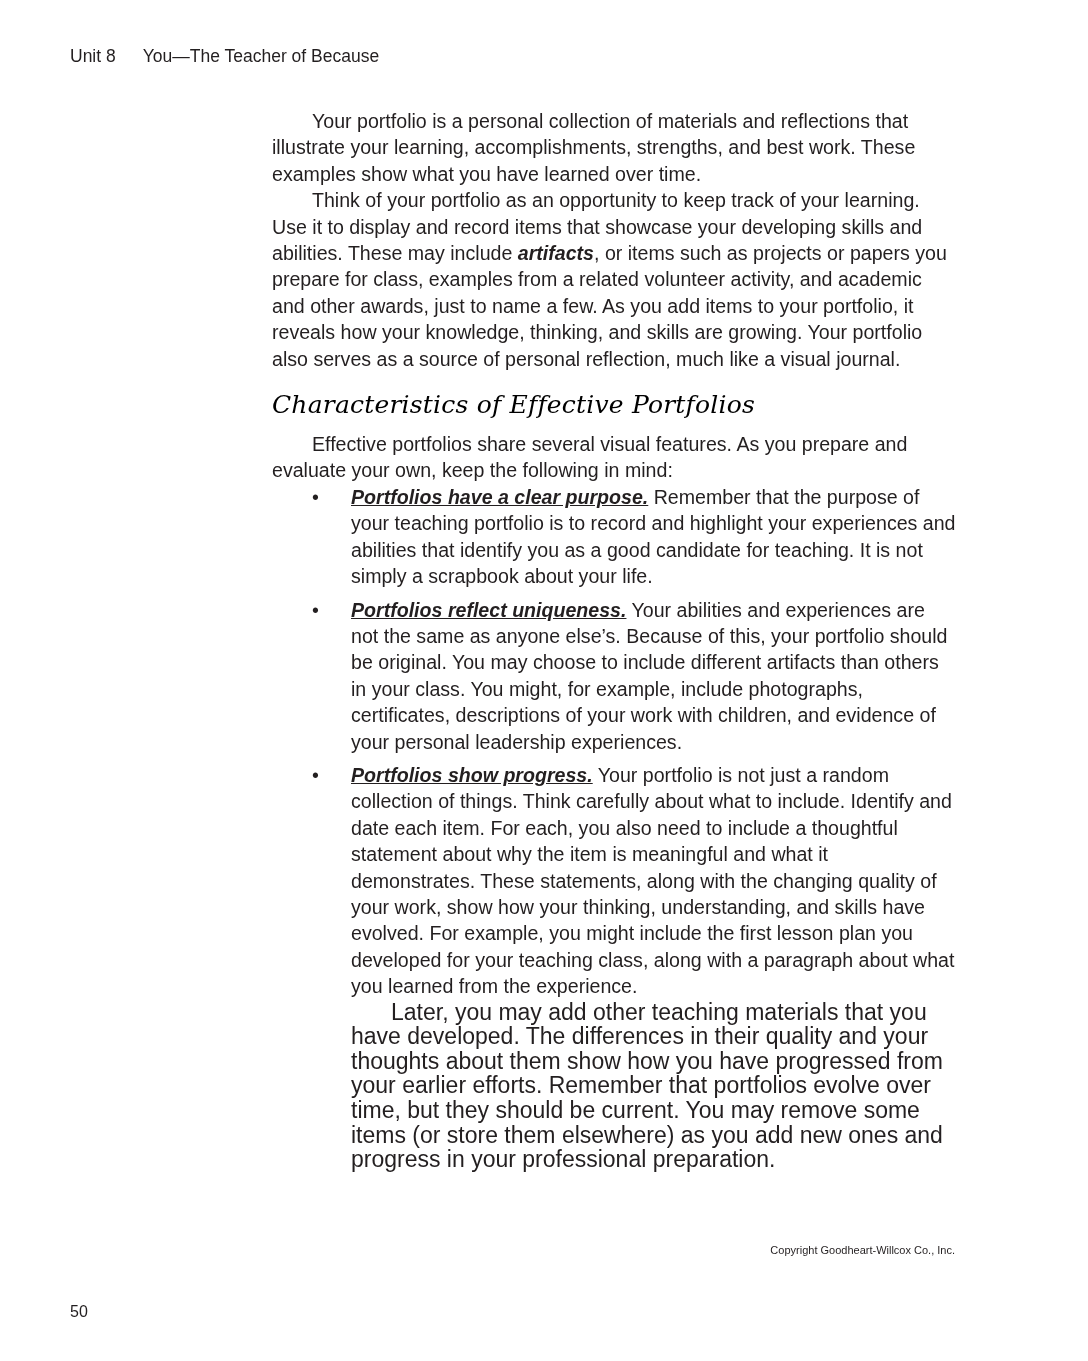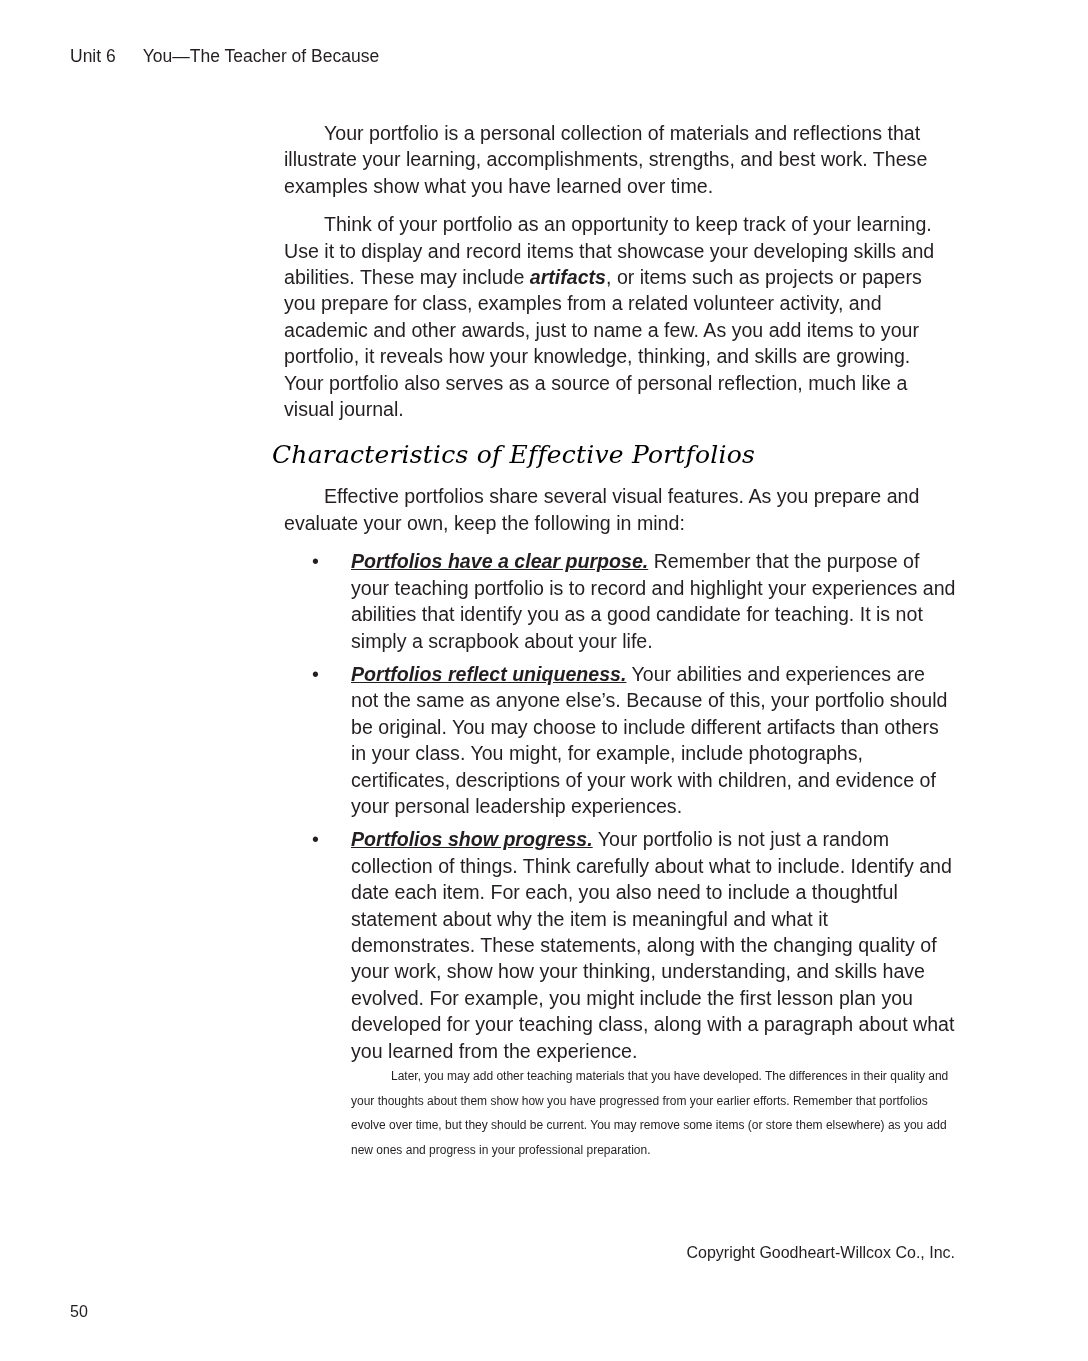--- a/index.html
+++ b/index.html
@@ -29,21 +29,21 @@
     }
     .content {
       position: absolute;
       left: 272px;
       top: 108px;
       width: 684px;
       font-size: 19.6px;
       line-height: 26.4px;
     }
     .para {
-      margin: 12px;
+      margin: 0;
       text-indent: 40px;
     }
     .term {
       font-weight: bold;
       font-style: italic;
     }
     .section-heading {
       margin: 17px 0 10px 0;
       font-family: "DejaVu Serif", serif;
       font-style: italic;
@@ -69,44 +69,44 @@
       top: 0;
     }
     .bullet-lead {
       font-weight: bold;
       font-style: italic;
       text-decoration: underline;
     }
     .subpara {
       margin: 0;
       text-indent: 40px;
-      font-size: 12px;
+      font-size: 23px;
       line-height: 24.6px;
     }
     .bullet.last {
       line-height: 26.4px;
     }
     .footer-page {
       position: absolute;
       left: 70px;
       top: 1303px;
       font-size: 16px;
     }
     .footer-copy {
       position: absolute;
       right: 133px;
       top: 1244px;
-      font-size: 16px;
+      font-size: 11px;
     }
   </style>
 </head>
 <body>
 
 <div class="running-head">
-  <span class="unit">Unit 6</span><span>You—The Teacher of Because</span>
+  <span class="unit">Unit 8</span><span>You—The Teacher of Because</span>
 </div>
 
 <div class="content">
   <p class="para">Your portfolio is a personal collection of materials and reflections that illustrate your learning, accomplishments, strengths, and best work. These examples show what you have learned over time.</p>
   <p class="para"><span>Think of your portfolio as an opportunity to keep track of your learning. Use it to display and record items that showcase your developing skills and abilities. These may include </span><span class="term">artifacts</span><span>, or items such as projects or papers you prepare for class, examples from a related volunteer activity, and academic and other awards, just to name a few. As you add items to your portfolio, it reveals how your knowledge, thinking, and skills are growing. Your portfolio also serves as a source of personal reflection, much like a visual journal.</span></p>
 
   <h2 class="section-heading">Characteristics of Effective Portfolios</h2>
 
   <p class="para">Effective portfolios share several visual features. As you prepare and evaluate your own, keep the following in mind:</p>
 

